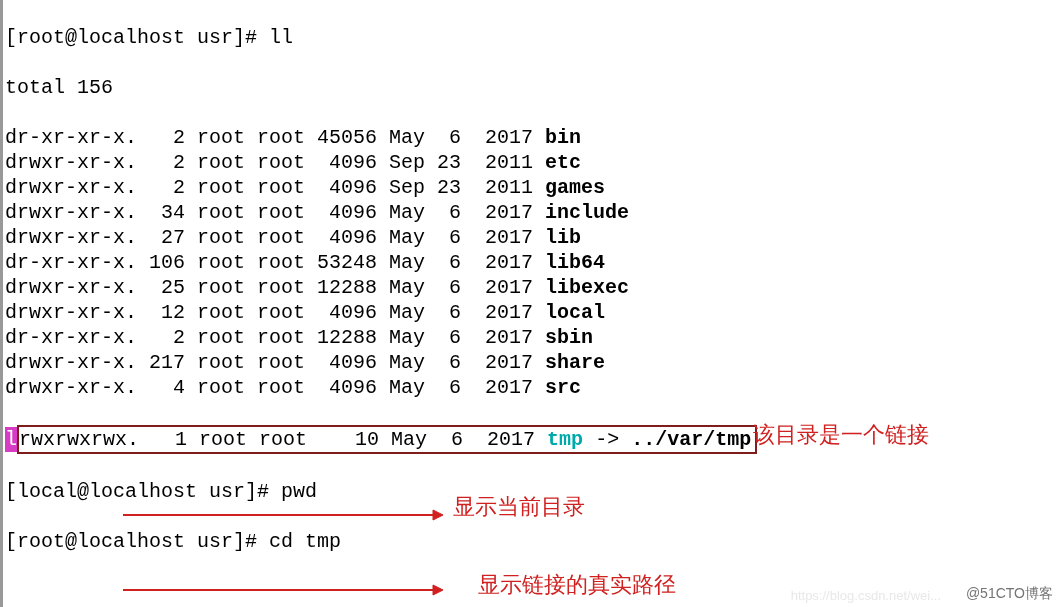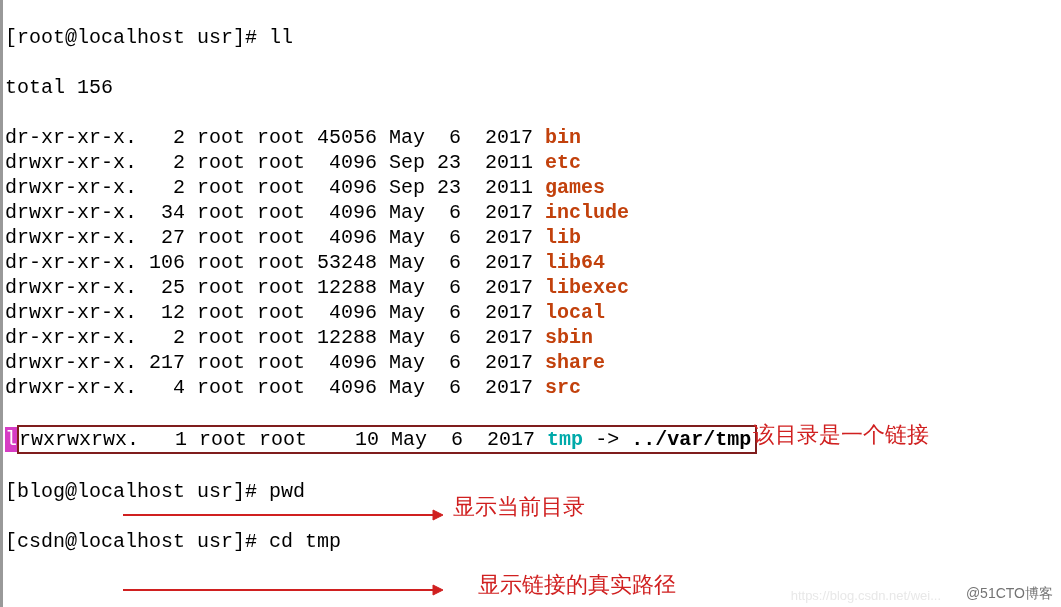--- a/index.html
+++ b/index.html
@@ -17,21 +17,21 @@
     box-sizing: border-box;
   }
   .term {
     white-space: pre;
     line-height: 25px;
     padding-left: 2px;
   }
   .line { display: block; }
   .bold { font-weight: bold; }
   .cyan { color: #00aaaa; font-weight: bold; }
-  .blue { color: #c2410c; font-weight: bold; }
+  .blue { color: #000000; font-weight: bold; }
   .hl-magenta-box {
     display: inline-block;
     background: #d63cc4;
     color: #fff;
     padding: 0 0px;
   }
   .hl-red-row {
     border: 2px solid #7f1d1d;
     box-sizing: border-box;
     display: inline-block;
@@ -67,22 +67,22 @@
   }
 </style>
 </head>
 <body>
 
 <div class="term">
 <span class="line">[root@localhost usr]# ll</span>
 <span class="line">total 156</span>
 <span class="line">dr-xr-xr-x.   2 root root 45056 May  6  2017 <span class="blue">bin</span></span><span class="line">drwxr-xr-x.   2 root root  4096 Sep 23  2011 <span class="blue">etc</span></span><span class="line">drwxr-xr-x.   2 root root  4096 Sep 23  2011 <span class="blue">games</span></span><span class="line">drwxr-xr-x.  34 root root  4096 May  6  2017 <span class="blue">include</span></span><span class="line">drwxr-xr-x.  27 root root  4096 May  6  2017 <span class="blue">lib</span></span><span class="line">dr-xr-xr-x. 106 root root 53248 May  6  2017 <span class="blue">lib64</span></span><span class="line">drwxr-xr-x.  25 root root 12288 May  6  2017 <span class="blue">libexec</span></span><span class="line">drwxr-xr-x.  12 root root  4096 May  6  2017 <span class="blue">local</span></span><span class="line">dr-xr-xr-x.   2 root root 12288 May  6  2017 <span class="blue">sbin</span></span><span class="line">drwxr-xr-x. 217 root root  4096 May  6  2017 <span class="blue">share</span></span><span class="line">drwxr-xr-x.   4 root root  4096 May  6  2017 <span class="blue">src</span></span>
 <span class="line"><span class="hl-magenta-box">l</span><span class="hl-red-row"><span>rwxrwxrwx.   1 root root    10 May  6  2017 </span><span class="cyan">tmp</span><span> -&gt; </span><span class="bold">../var/tmp</span></span></span>
-<span class="line">[blog@localhost usr]# pwd</span>
-<span class="line">[csdn@localhost usr]# cd tmp</span>
+<span class="line">[local@localhost usr]# pwd</span>
+<span class="line">[root@localhost usr]# cd tmp</span>
 
 
 
 
 
 </div>
 
 <div class="anno" style="top:420px; left:750px;">该目录是一个链接</div>
 <div class="anno" style="top:492px; left:450px;">显示当前目录</div>
 <div class="anno" style="top:570px; left:475px;">显示链接的真实路径</div>

